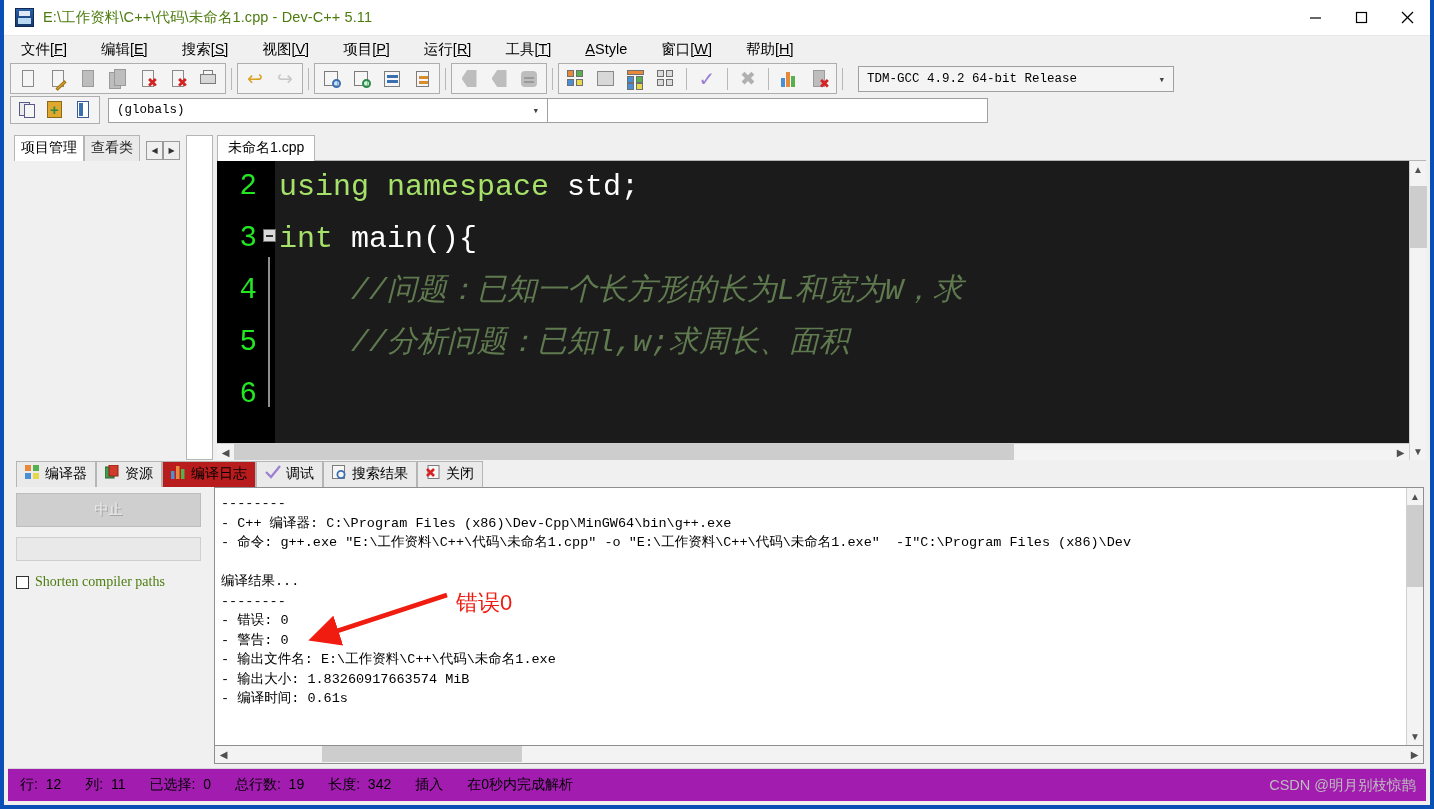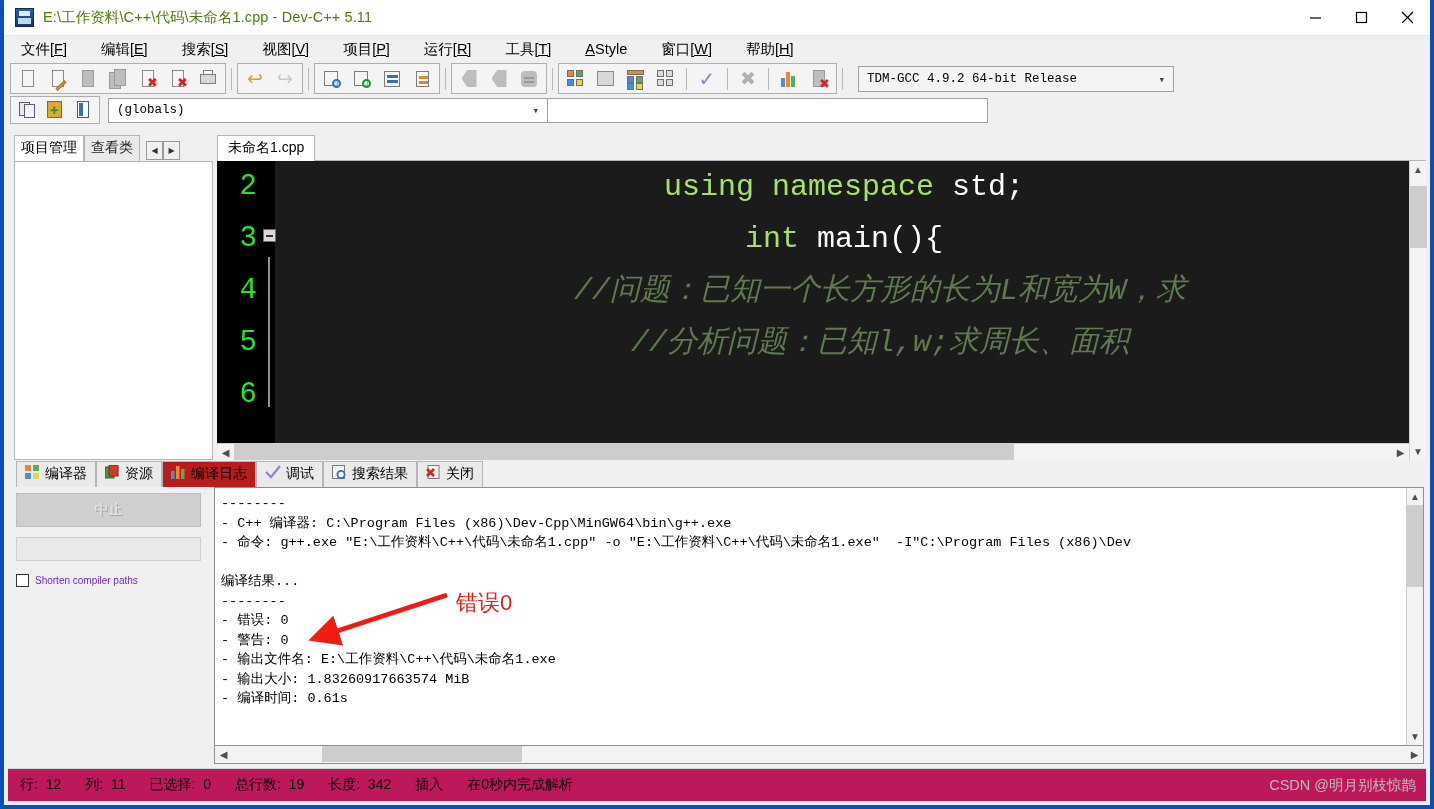--- a/index.html
+++ b/index.html
@@ -153,21 +153,21 @@
     width: 440px; height: 25px; background: #fff; border: 1px solid #a0a0a0;
     border-left: none;
   }
 
   
   .main {
     position: absolute; left: 4px; top: 135px; right: 4px; height: 325px;
     display: flex;
   }
   
-  .leftpanel { width: 205px; display: flex; flex-direction: column; }
+  .leftpanel { width: 205px; display: flex; flex-direction: row; }
   .lp-tabs { display: flex; align-items: flex-end; height: 26px; padding-left: 6px; }
   .lp-tab {
     font-size: 14px; padding: 3px 6px 4px 6px; background: #fff;
     border: 1px solid #b5b5b5; border-bottom: none; color: #000;
   }
   .lp-tab.inactive { background: #eaeaea; color: #222; }
   .lp-navbtns { display: flex; margin-left: 6px; margin-bottom: 1px; }
   .lp-navbtn {
     width: 17px; height: 19px; background: #f0f0f0; border: 1px solid #9a9a9a;
     display: flex; align-items: center; justify-content: center; font-size: 8px; color: #333;
@@ -199,21 +199,21 @@
   .fold-box {
     position: absolute; left: 0px; top: 68px; width: 13px; height: 13px;
     background: #d9d9d9; border: 1px solid #707070;
   }
   .fold-box::after {
     content: ""; position: absolute; left: 2px; top: 5px; width: 7px; height: 2px; background: #333;
   }
   .codetext {
     flex: 1; font-family: "Liberation Mono", "DejaVu Sans Mono", monospace;
     font-size: 30px; line-height: 52px; white-space: pre; padding-left: 4px;
-    color: #e8e8e8; overflow: hidden; text-align: center;
+    color: #e8e8e8; overflow: hidden;
   }
   .kw { color: #a6e26a; }
   .wh { color: #ffffff; }
   .cmt { color: #5f7a4f; font-style: italic; }
   .vscroll {
     width: 17px; background: #f3f3f3; border-left: 1px solid #d0d0d0;
     display: flex; flex-direction: column; align-items: center; flex: none;
   }
   .sb-arrow {
     width: 17px; height: 17px; display: flex; align-items: center; justify-content: center;
@@ -236,51 +236,51 @@
   }
   .bt-tabs { display: flex; align-items: flex-end; height: 27px; padding-left: 8px; }
   .bt-tab {
     display: flex; align-items: center; gap: 5px; font-size: 14px;
     padding: 3px 8px 4px 8px; background: #eaeaea; border: 1px solid #b5b5b5;
     border-bottom: none; color: #000;
   }
   .bt-tab.active { background: #b91c1c; }
   .bt-tabfill { flex: 1; height: 100%; }
   .bt-body { flex: 1; display: flex; padding-left: 8px; }
-  .bt-left { width: 190px; padding-top: 6px; }
+  .bt-left { width: 190px; padding-top: 6px; font-family: Liberation Serif, serif; }
   .btn-abort {
     width: 185px; height: 34px; background: #cfcfcf; border: 1px solid #bdbdbd;
     display: flex; align-items: center; justify-content: center;
     color: #eeeeee; font-size: 14px; text-shadow: 1px 1px 0 #999;
   }
   .progress-box {
     width: 185px; height: 24px; margin-top: 10px; background: #e9e9e9; border: 1px solid #cfcfcf;
   }
   .chk-row { display: flex; align-items: center; gap: 6px; margin-top: 13px; }
   .chk-box { width: 13px; height: 13px; border: 1px solid #333; background: #fff; }
-  .chk-label { font-size: 10px; color: #6d28d9; }
+  .chk-label { font-size: 14px; color: #4d7c0f; }
   .log-outer { flex: 1; display: flex; flex-direction: column; margin-left: 8px; margin-right: 2px; }
   .log-main { flex: 1; display: flex; border: 1px solid #8f8f8f; background: #fff; position: relative; overflow: hidden; }
   .log-text {
     flex: 1; font-family: "Liberation Mono", "DejaVu Sans Mono", monospace;
     font-size: 13.5px; line-height: 19.5px; white-space: pre; padding: 6px 0 0 6px;
     color: #000; overflow: hidden;
   }
   .log-hscroll { height: 18px; background: #f3f3f3; display: flex; align-items: center; border: 1px solid #8f8f8f; border-top: none; }
 
   
   .annot { position: absolute; pointer-events: none; }
   .annot-label {
     position: absolute; color: #f01c10; font-size: 22px; left: 452px; top: 588px;
   }
 
   
   .statusbar {
     position: absolute; left: 4px; right: 4px; bottom: 4px; height: 33px;
-    background: #be185d; border-top: 1px solid #d6d6d6;
+    background: #a21caf; border-top: 1px solid #d6d6d6;
     display: flex; align-items: center; font-size: 14px; color: #000;
   }
   .st-cell { padding: 0 12px; white-space: nowrap; }
   .watermark {
     margin-left: auto; padding-right: 10px; color: #bdbdbd; font-size: 14.5px; white-space: nowrap;
   }
 </style>
 </head>
 <body>
 

